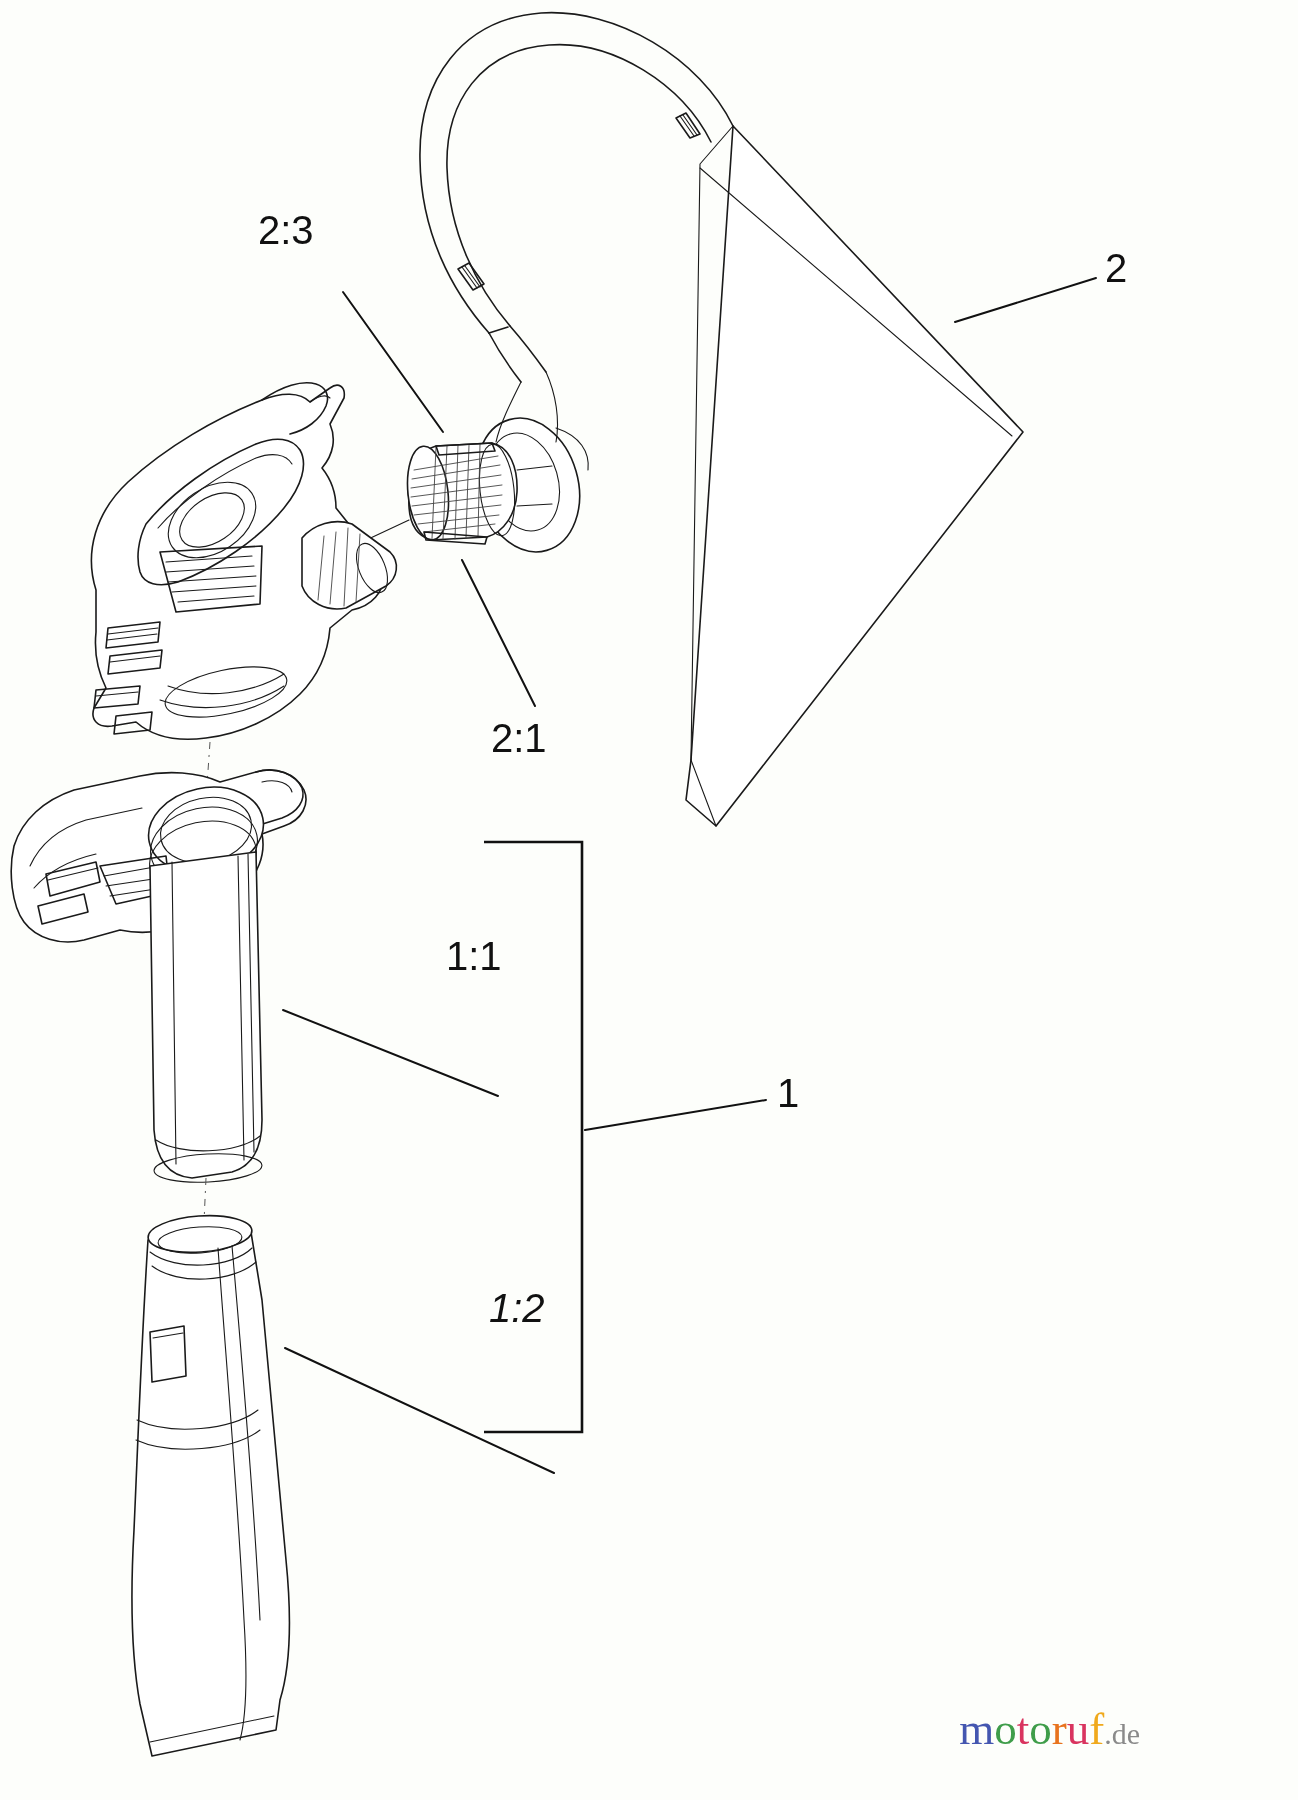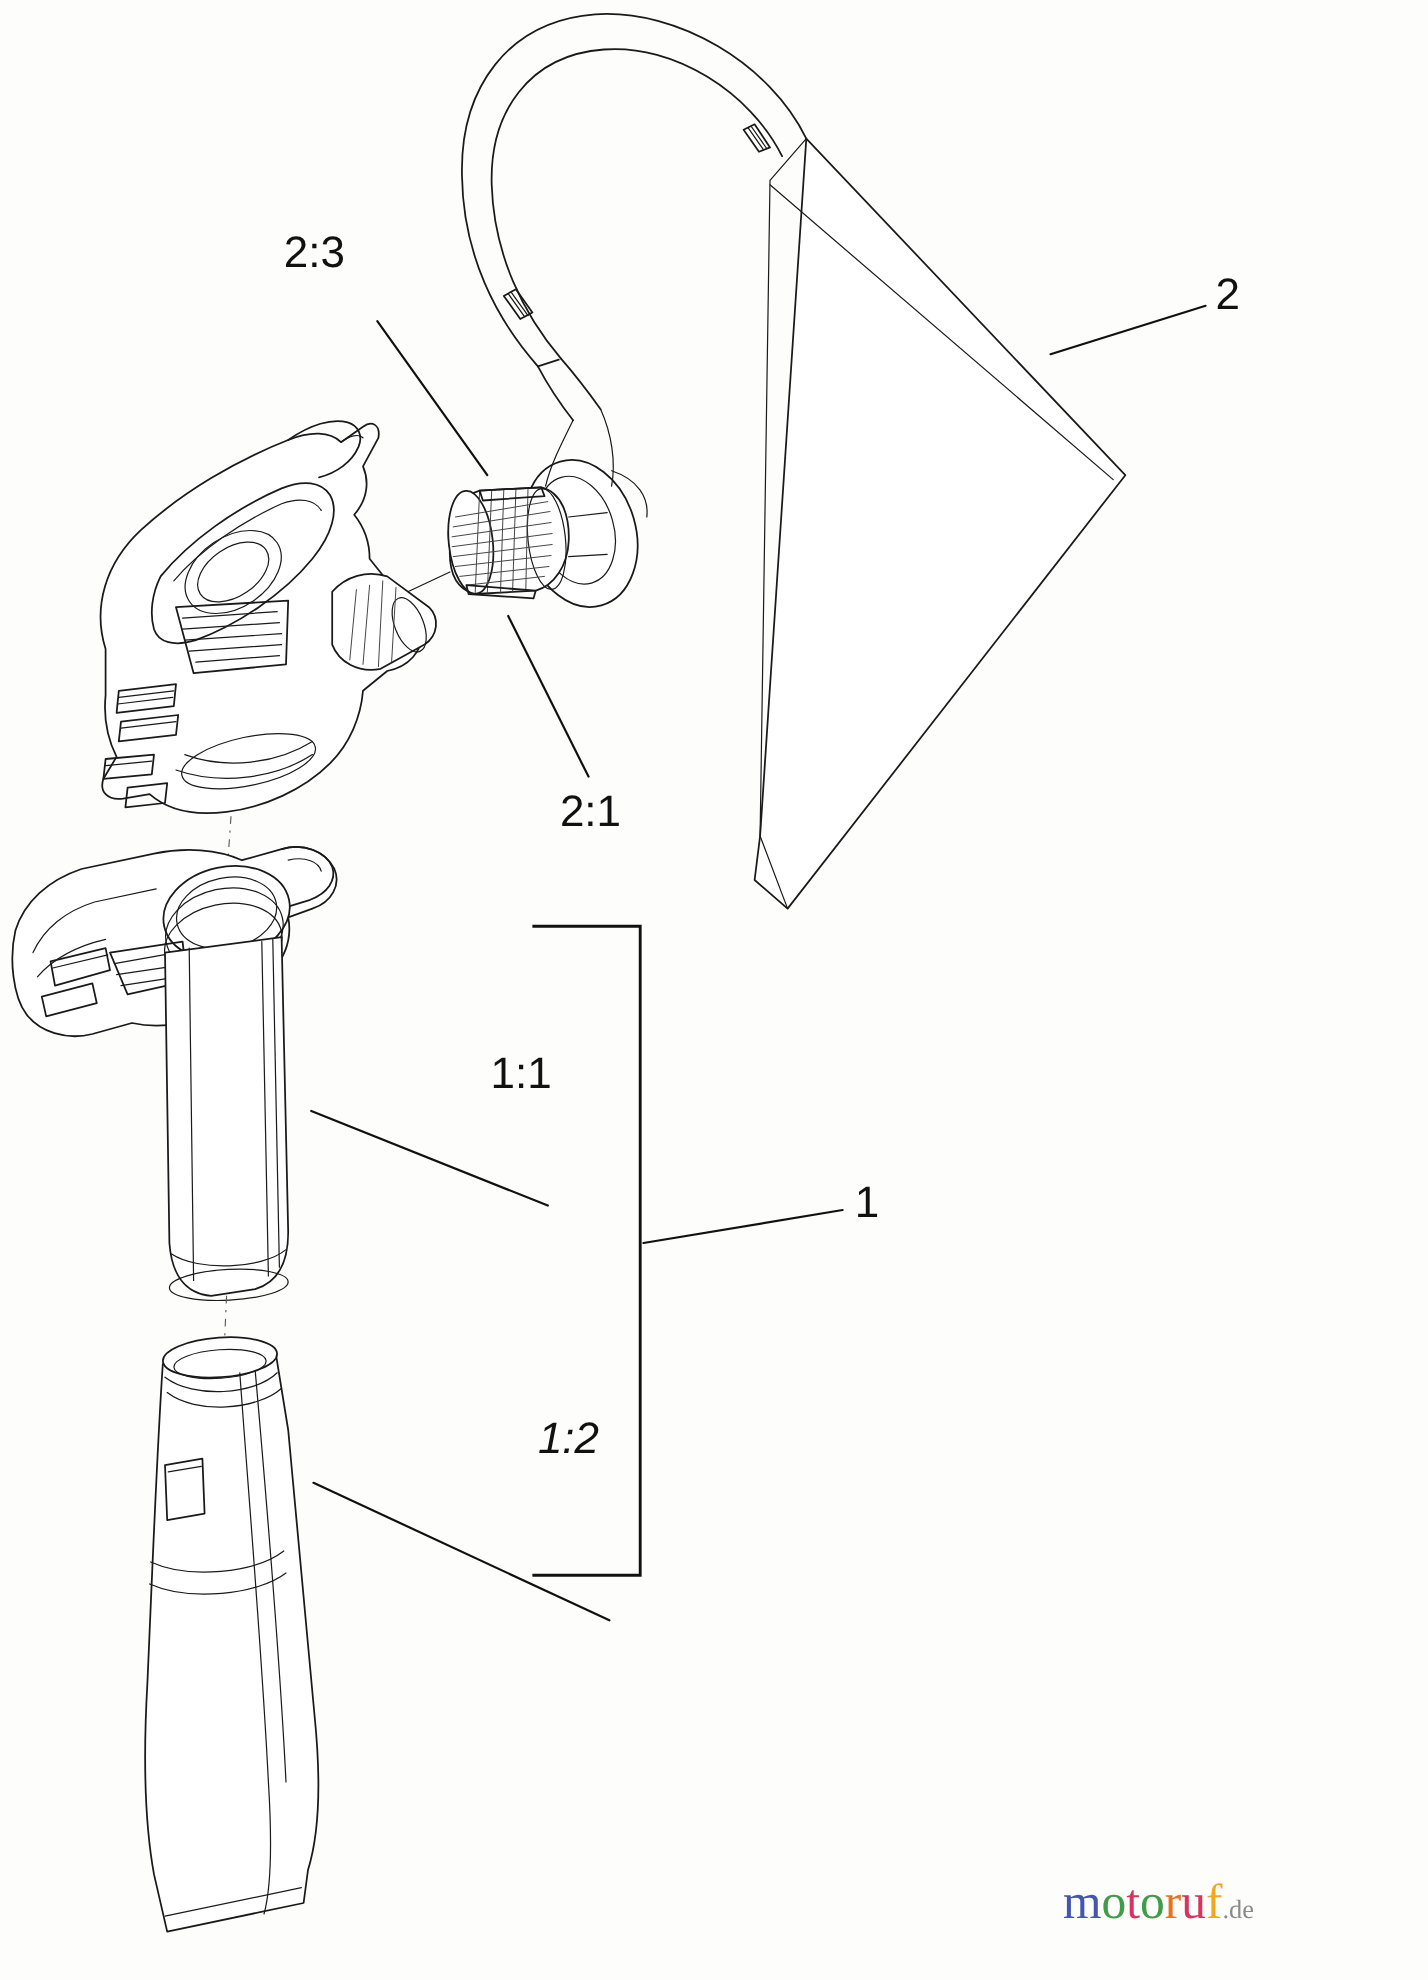--- a/index.html
+++ b/index.html
@@ -37,21 +37,21 @@
     line-height: 1;
   }
   .watermark {
     position: absolute;
     font-family: "Liberation Serif", serif;
     font-size: 45px;
     white-space: nowrap;
     line-height: 1;
   }
   .watermark .wm-suffix {
-    font-size: 24px;
+    font-size: 30px;
     color: #8a8a8a;
   }
 </style>
 </head>
 <body>
 
 <div id="stage">
 
   <svg class="drawing" viewBox="0 0 1298 1800" preserveAspectRatio="none" xmlns="http://www.w3.org/2000/svg">
     <defs>
@@ -334,25 +334,25 @@
     </g>
 
     <g>
       <path class="brk" d="M 484 842 L 582 842 L 582 1432 L 484 1432"></path>
     </g>
 
   </svg>
 
   <div class="callout" style="left:258px; top:210px;">2:3</div>
 
-  <div class="callout" style="left:509px; top:718px;">2:1</div>
+  <div class="callout" style="left:491px; top:718px;">2:1</div>
 
   <div class="callout" style="left:1105px; top:248px;">2</div>
 
-  <div class="callout" style="left:446px; top:956px;">1:1</div>
+  <div class="callout" style="left:446px; top:936px;">1:1</div>
 
   <div class="callout" style="left:489px; top:1288px;font-style:italic;">1:2</div>
 
   <div class="callout" style="left:777px; top:1073px;">1</div>
 
   <div class="watermark" style="left:1140px; top:1752px; transform:translate(-100%,-100%);">
     <span style="color:#4456b0;">m</span><span style="color:#3f9d4a;">o</span><span style="color:#d9345f;">t</span><span style="color:#3f9d4a;">o</span><span style="color:#e8731e;">r</span><span style="color:#d9345f;">u</span><span style="color:#f0a91c;">f</span><span class="wm-suffix">.de</span>
   </div>
 
 </div>

